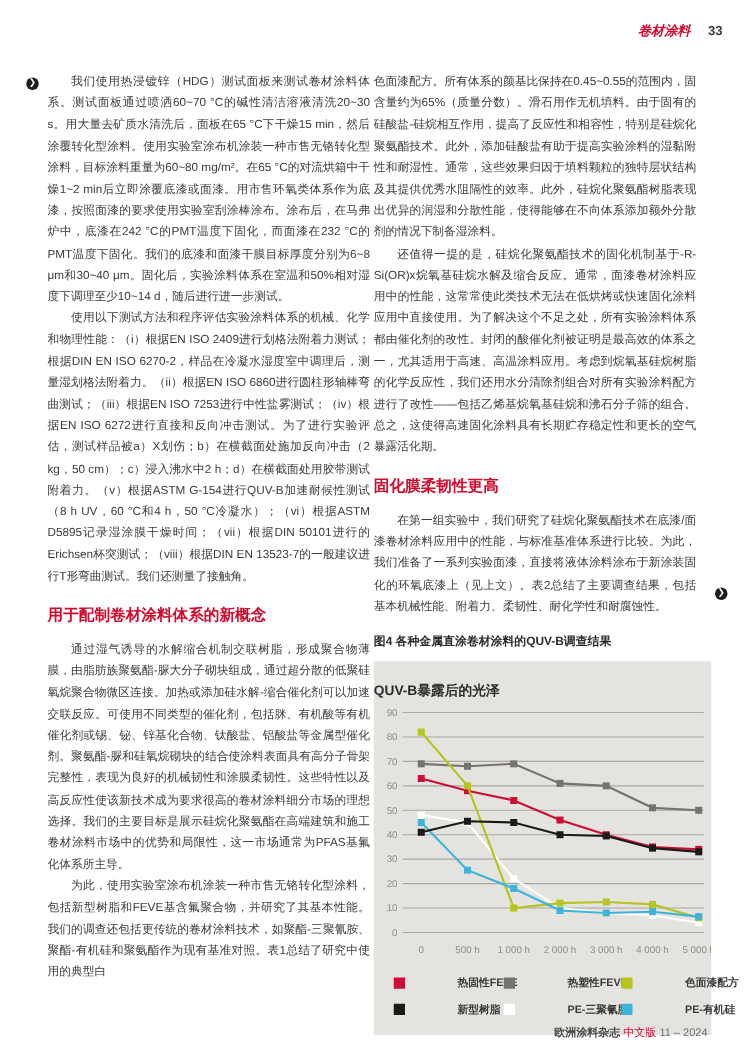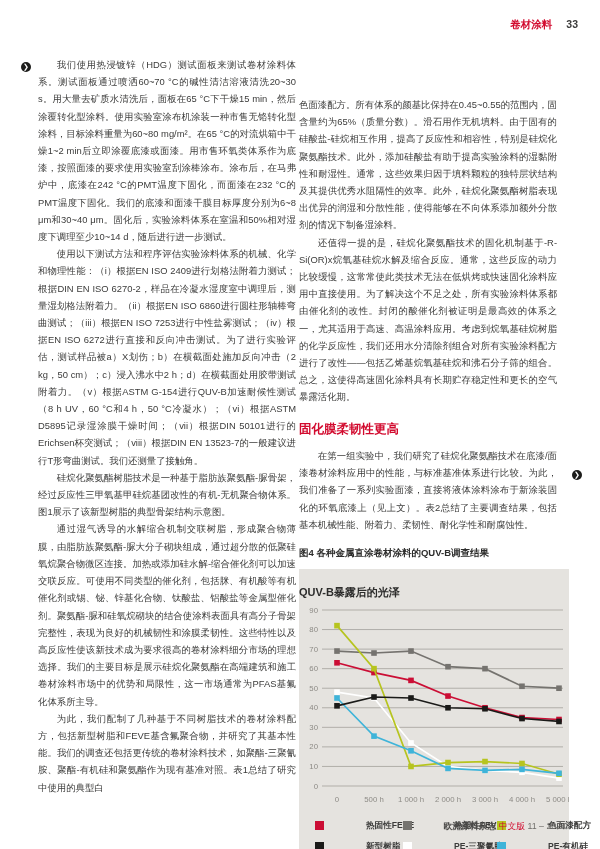--- a/index.html
+++ b/index.html
@@ -11,35 +11,35 @@
     color:#3b3b3a;
     position:relative;
     overflow:hidden;
   }
   .page { position:absolute; inset:0; }
 
   .page-header {
     position:absolute; top:18px; right:22px;
     font-size:10.5px; font-weight:bold;
   }
-  .page-header .section { color:#d20a2e; margin-right:14px; }
+  .page-header .section { color:#d20a2e; margin-right:14px;font-style:italic; }
   .page-header .pageno { color:#3b3b3a; }
 
   .columns {
     position:absolute; top:56px; left:38px; right:32px;
     display:flex; gap:3px;
   }
   .col { width:258px; }
 
   .col p {
     font-size:9.4px; line-height:17.2px;
     text-align:justify; text-justify:inter-ideograph;
     text-indent:2em;
   }
-  .col p.noindent { text-indent:0;margin-top:40px; }
+  .col p.noindent { text-indent:0; }
 
   h2.red-heading {
     color:#d20a2e; font-size:12.5px; font-weight:bold;
     margin:15px 0 10px 0; line-height:1.3;
   }
 
   .fig-caption {
     font-size:9.5px; font-weight:bold; color:#2c2c2b;
     margin:14px 0 9px 0;
   }
@@ -86,28 +86,28 @@
   </div>
 
   <span class="cont-icon left">❯</span>
   <span class="cont-icon right">❯</span>
 
   <div class="columns">
 
     <div class="col">
       <p>我们使用热浸镀锌（HDG）测试面板来测试卷材涂料体系。测试面板通过喷洒60~70 °C的碱性清洁溶液清洗20~30 s。用大量去矿质水清洗后，面板在65 °C下干燥15 min，然后涂覆转化型涂料。使用实验室涂布机涂装一种市售无铬转化型涂料，目标涂料重量为60~80 mg/m²。在65 °C的对流烘箱中干燥1~2 min后立即涂覆底漆或面漆。用市售环氧类体系作为底漆，按照面漆的要求使用实验室刮涂棒涂布。涂布后，在马弗炉中，底漆在242 °C的PMT温度下固化，而面漆在232 °C的PMT温度下固化。我们的底漆和面漆干膜目标厚度分别为6~8 μm和30~40 μm。固化后，实验涂料体系在室温和50%相对湿度下调理至少10~14 d，随后进行进一步测试。</p>
       <p>使用以下测试方法和程序评估实验涂料体系的机械、化学和物理性能：（i）根据EN ISO 2409进行划格法附着力测试；根据DIN EN ISO 6270-2，样品在冷凝水湿度室中调理后，测量湿划格法附着力。（ii）根据EN ISO 6860进行圆柱形轴棒弯曲测试；（iii）根据EN ISO 7253进行中性盐雾测试；（iv）根据EN ISO 6272进行直接和反向冲击测试。为了进行实验评估，测试样品被a）X划伤；b）在横截面处施加反向冲击（2 kg，50 cm）；c）浸入沸水中2 h；d）在横截面处用胶带测试附着力。（v）根据ASTM G-154进行QUV-B加速耐候性测试（8 h UV，60 °C和4 h，50 °C冷凝水）；（vi）根据ASTM D5895记录湿涂膜干燥时间；（vii）根据DIN 50101进行的Erichsen杯突测试；（viii）根据DIN EN 13523-7的一般建议进行T形弯曲测试。我们还测量了接触角。</p>
-      <p>硅烷化聚氨酯树脂技术是一种基于脂肪族聚氨酯-脲骨架，经过反应性三甲氧基甲硅烷基团改性的有机-无机聚合物体系。图1展示了该新型树脂的典型骨架结构示意图。</p>
+      <h2 class="red-heading">用于配制卷材涂料体系的新概念</h2>
       <p>通过湿气诱导的水解缩合机制交联树脂，形成聚合物薄膜，由脂肪族聚氨酯-脲大分子砌块组成，通过超分散的低聚硅氧烷聚合物微区连接。加热或添加硅水解-缩合催化剂可以加速交联反应。可使用不同类型的催化剂，包括脒、有机酸等有机催化剂或锡、铋、锌基化合物、钛酸盐、铝酸盐等金属型催化剂。聚氨酯-脲和硅氧烷砌块的结合使涂料表面具有高分子骨架完整性，表现为良好的机械韧性和涂膜柔韧性。这些特性以及高反应性使该新技术成为要求很高的卷材涂料细分市场的理想选择。我们的主要目标是展示硅烷化聚氨酯在高端建筑和施工卷材涂料市场中的优势和局限性，这一市场通常为PFAS基氟化体系所主导。</p>
-      <p>为此，我们配制了几种基于不同树脂技术的卷材涂料配方，包括新型树脂和FEVE基含氟聚合物，并研究了其基本性能。我们的调查还包括更传统的卷材涂料技术，如聚酯-三聚氰胺、聚酯-有机硅和聚氨酯作为现有基准对照。表1总结了研究中使用的典型白</p>
+      <p>为此，使用实验室涂布机涂装一种市售无铬转化型涂料，包括新型树脂和FEVE基含氟聚合物，并研究了其基本性能。我们的调查还包括更传统的卷材涂料技术，如聚酯-三聚氰胺、聚酯-有机硅和聚氨酯作为现有基准对照。表1总结了研究中使用的典型白</p>
     </div>
 
     <div class="col">
       <p class="noindent">色面漆配方。所有体系的颜基比保持在0.45~0.55的范围内，固含量约为65%（质量分数）。滑石用作无机填料。由于固有的硅酸盐-硅烷相互作用，提高了反应性和相容性，特别是硅烷化聚氨酯技术。此外，添加硅酸盐有助于提高实验涂料的湿黏附性和耐湿性。通常，这些效果归因于填料颗粒的独特层状结构及其提供优秀水阻隔性的效率。此外，硅烷化聚氨酯树脂表现出优异的润湿和分散性能，使得能够在不向体系添加额外分散剂的情况下制备湿涂料。</p>
-      <p>还值得一提的是，硅烷化聚氨酯技术的固化机制基于-R-Si(OR)x烷氧基硅烷水解及缩合反应。通常，这些反应的动力比较缓慢，这常常使此类技术无法在低烘烤或快速固化涂料应用中直接使用。为了解决这个不足之处，所有实验涂料体系都由催化剂的改性。封闭的酸催化剂被证明是最高效的体系之一，尤其适用于高速、高温涂料应用。考虑到烷氧基硅烷树脂的化学反应性，我们还用水分清除剂组合对所有实验涂料配方进行了改性——包括乙烯基烷氧基硅烷和沸石分子筛的组合。总之，这使得高速固化涂料具有长期贮存稳定性和更长的空气暴露活化期。</p>
+      <p>还值得一提的是，硅烷化聚氨酯技术的固化机制基于-R-Si(OR)x烷氧基硅烷水解及缩合反应。通常，面漆卷材涂料应用中的性能，这常常使此类技术无法在低烘烤或快速固化涂料应用中直接使用。为了解决这个不足之处，所有实验涂料体系都由催化剂的改性。封闭的酸催化剂被证明是最高效的体系之一，尤其适用于高速、高温涂料应用。考虑到烷氧基硅烷树脂的化学反应性，我们还用水分清除剂组合对所有实验涂料配方进行了改性——包括乙烯基烷氧基硅烷和沸石分子筛的组合。总之，这使得高速固化涂料具有长期贮存稳定性和更长的空气暴露活化期。</p>
       <h2 class="red-heading">固化膜柔韧性更高</h2>
       <p>在第一组实验中，我们研究了硅烷化聚氨酯技术在底漆/面漆卷材涂料应用中的性能，与标准基准体系进行比较。为此，我们准备了一系列实验面漆，直接将液体涂料涂布于新涂装固化的环氧底漆上（见上文）。表2总结了主要调查结果，包括基本机械性能、附着力、柔韧性、耐化学性和耐腐蚀性。</p>
 
       <div class="fig-caption">图4 各种金属直涂卷材涂料的QUV-B调查结果</div>
 
       <div class="chart-box">
         <div class="chart-title">QUV-B暴露后的光泽</div>
         <svg id="chart-svg" width="270" height="210">
             <line x1="23" y1="184" x2="264" y2="184" stroke="#aaa8a3" stroke-width="0.9"></line>
             <text x="19" y="186.6" text-anchor="end" font-size="7.8" fill="#8d8b86">0</text>

